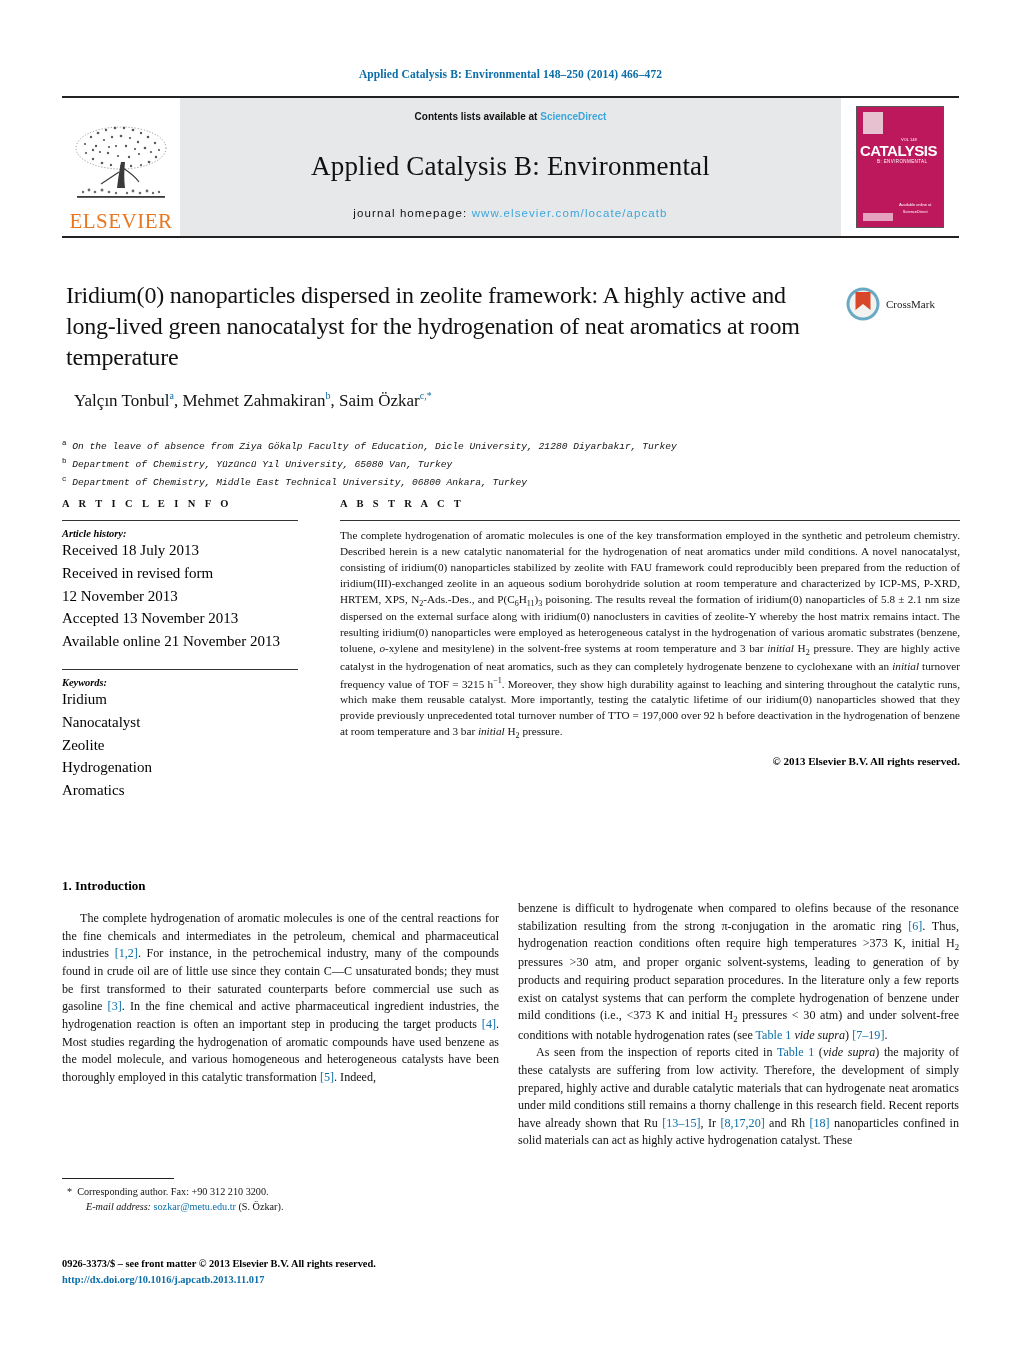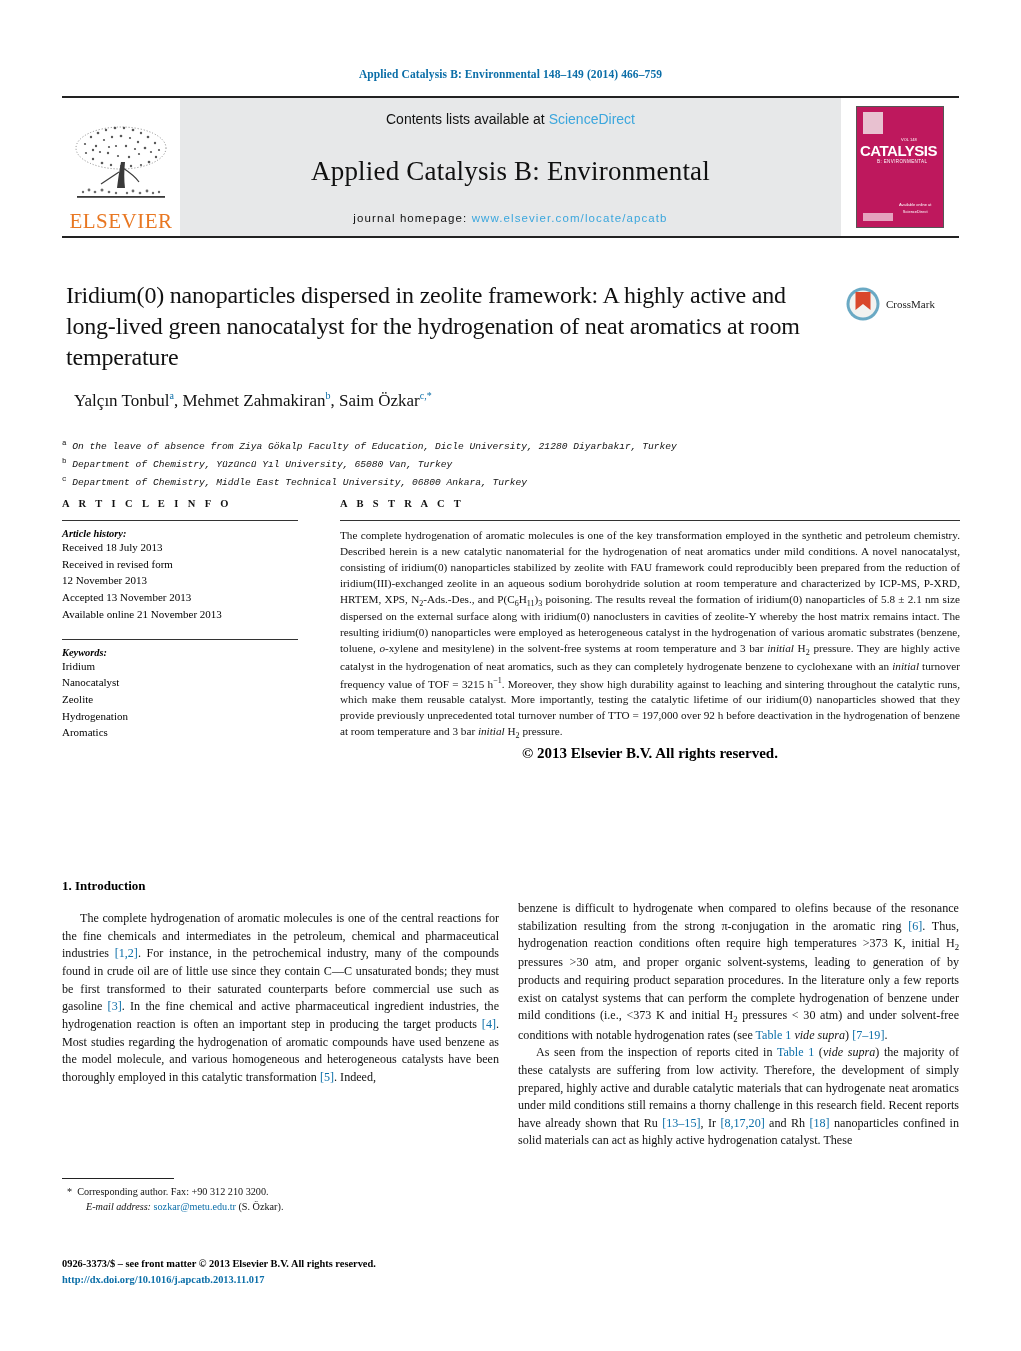--- a/index.html
+++ b/index.html
@@ -76,22 +76,23 @@
     background: #e7e8e9;
     display: flex;
     flex-direction: column;
     align-items: center;
     justify-content: flex-start;
     padding-top: 13px;
     box-sizing: border-box;
   }
   .contents-line {
     font-family: "Liberation Sans", sans-serif;
-    font-size: 14px;
-    color: #111;
+    font-size: 10px;
+    color: #111;
+    font-weight: bold;
   }
   .contents-line .sd {
     color: #3ba6dd;
   }
   .journal-title-big {
     font-family: "Liberation Serif", serif;
     font-size: 27px;
     color: #111;
     margin-top: 29px;
     letter-spacing: 0.2px;
@@ -247,38 +248,38 @@
     margin-bottom: 7px;
   }
   .hist-title, .kw-title {
     font-family: "Liberation Serif", serif;
     font-style: italic;
     font-weight: bold;
     font-size: 10.4px;
   }
   .hist-list, .kw-list {
     font-family: "Liberation Serif", serif;
-    font-size: 11px;
+    font-size: 15px;
     line-height: 1.52;
   }
   .kw-block { margin-top: 0; }
   .abstract-text {
     font-family: "Liberation Serif", serif;
     font-size: 11.2px;
     line-height: 1.42;
     text-align: justify;
     color: #111;
   }
   .abstract-text i { font-style: italic; }
   .copyright {
-    text-align: center;
-    font-family: "Liberation Serif", serif;
-    font-size: 15px;
-    font-weight: bold;
-    margin-top: 3px;
+    text-align: right;
+    font-family: "Liberation Serif", serif;
+    font-size: 11px;
+    font-weight: bold;
+    margin-top: 13px;
   }
 
   
   .col-left {
     position: absolute;
     left: 62px;
     top: 878px;
     width: 437px;
   }
   .col-right {
@@ -337,21 +338,21 @@
   }
   .imprint .doi { color: #0b6ea8; font-weight: bold; }
   sub { font-size: 0.72em; }
   sup.inl { font-size: 0.72em; }
 </style>
 </head>
 <body>
 
 <div class="page">
 
-  <div class="running-head">Applied Catalysis B: Environmental 148–149 (2014) 466–759</div>
+  <div class="running-head">Applied Catalysis B: Environmental 148–250 (2014) 466–472</div>
 
   <div class="masthead">
     <div class="masthead-inner">
 
       <div class="elsevier-logo">
         <svg class="tree-svg" width="100" height="88" viewBox="0 0 100 88">
           <g fill="#3a3a3a">
             <ellipse cx="50" cy="26" rx="45" ry="21" fill="none" stroke="#3a3a3a" stroke-width="0.6" stroke-dasharray="1 2"></ellipse>
             <g opacity="0.85">
               <circle cx="14" cy="22" r="1.1"></circle>

